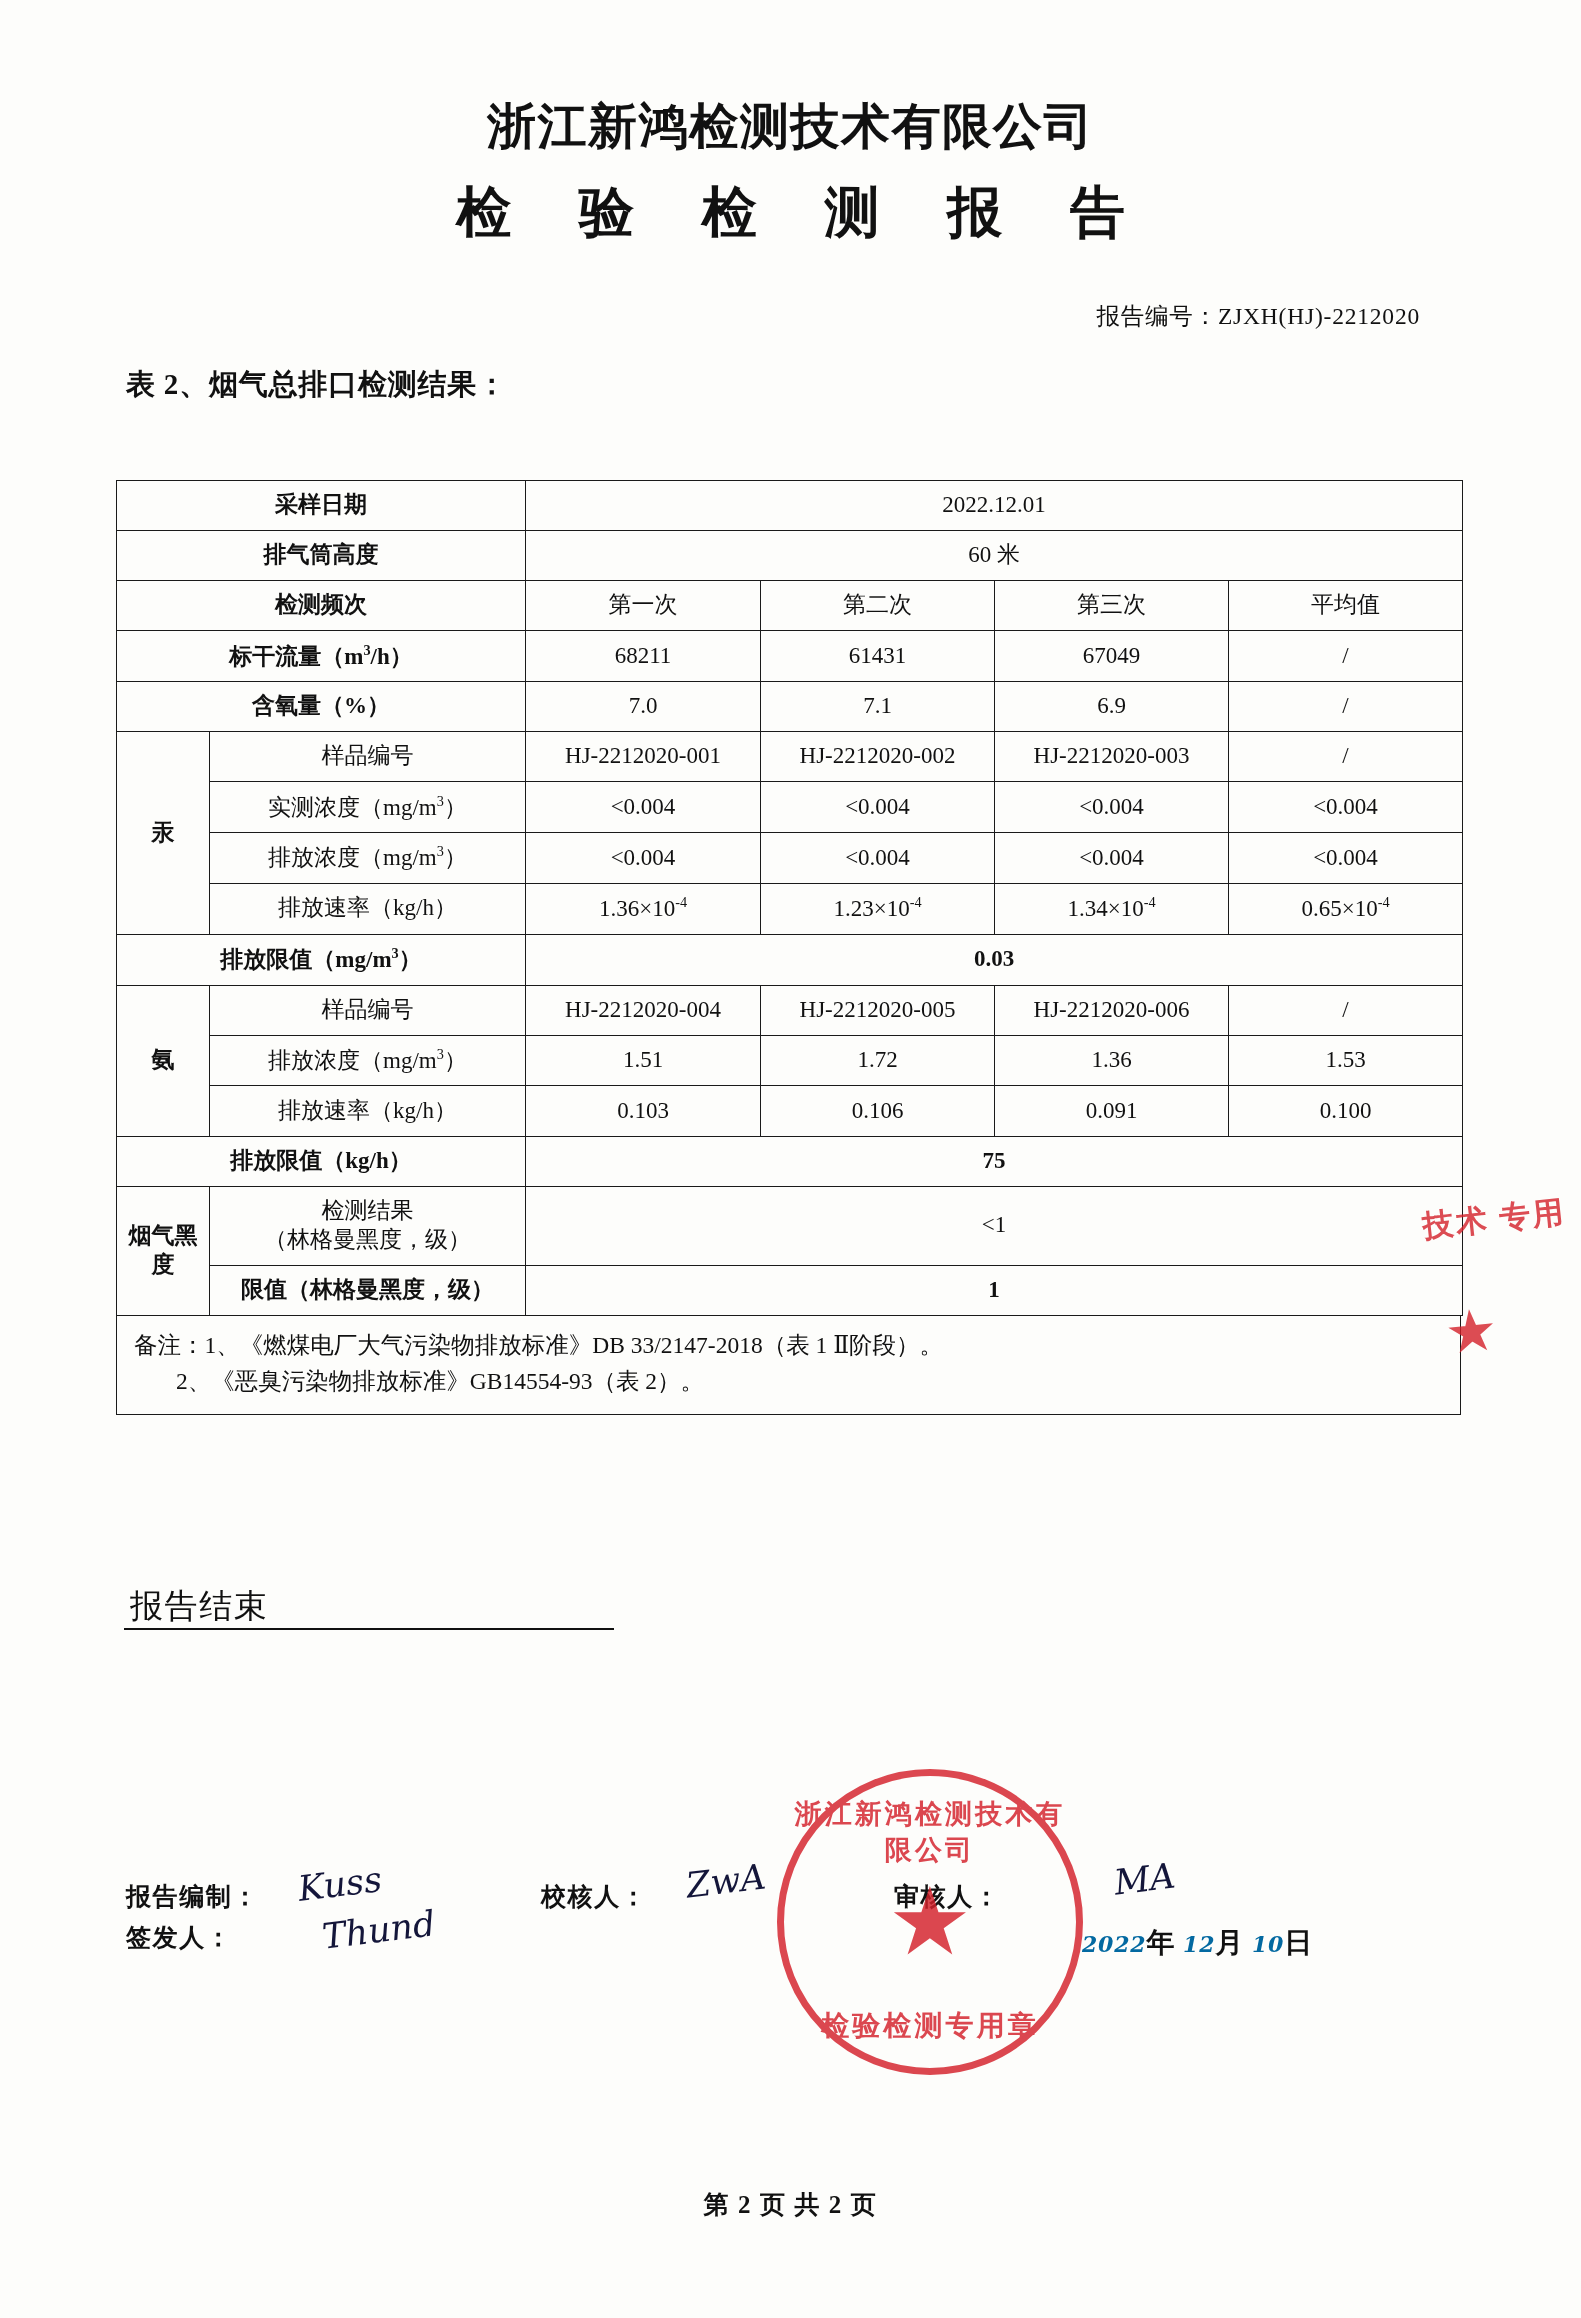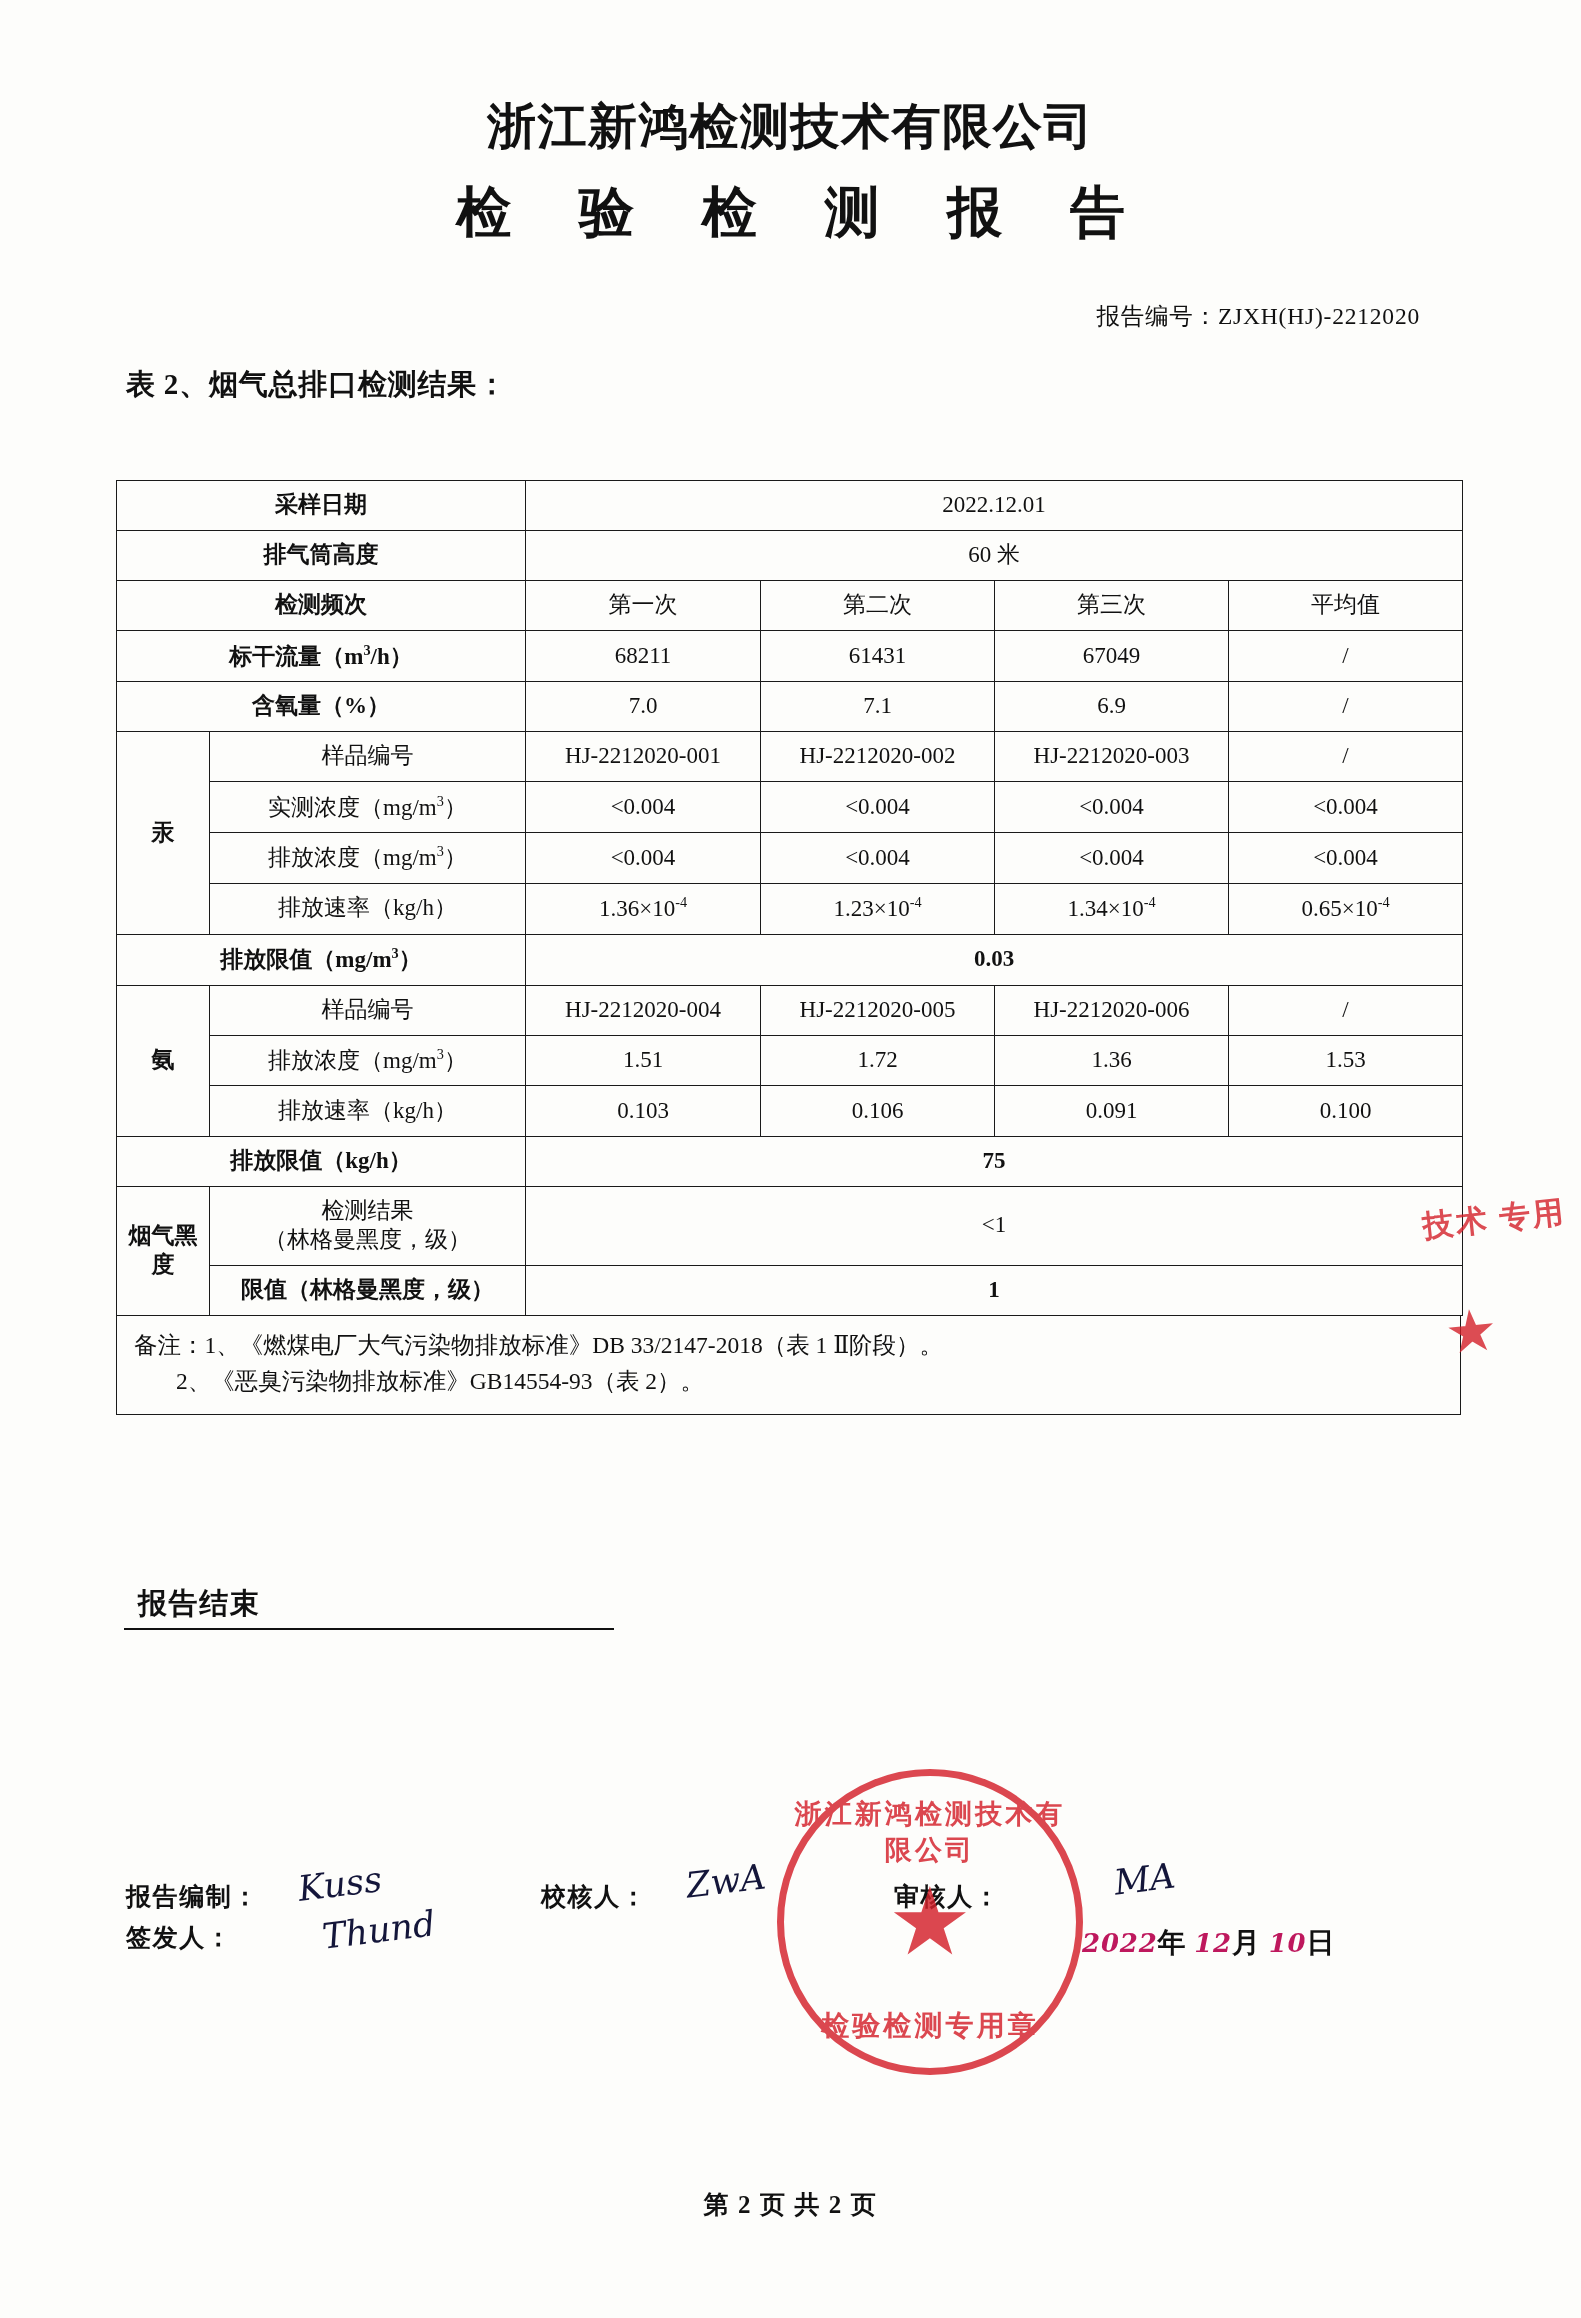--- a/index.html
+++ b/index.html
@@ -83,23 +83,23 @@
     border-top: none;
     padding: 11px 17px 14px 17px;
     font-size: 23.5px;
     line-height: 1.55;
   }
   .remark .l2 { padding-left: 42px; }
 
   
   .report-end {
     position: absolute;
-    left: 138px; top: 1584px;
-    font-size: 29px;
-    font-weight: bold;
+    left: 130px; top: 1584px;
+    font-size: 33px;
+    font-weight: normal;
     letter-spacing: 1.6px;
   }
   .report-end-rule {
     position: absolute;
     left: 124px; top: 1628px;
     width: 490px;
     height: 2.4px;
     background: #111;
   }
 
@@ -125,22 +125,22 @@
   .date-text {
     position: absolute;
     font-size: 28px;
     font-weight: bold;
     letter-spacing: 0.8px;
     white-space: nowrap;
   }
   .date-num {
     font-family: "DejaVu Serif", serif;
     font-style: italic;
-    font-size: 26px;
-    color: #be185d;
+    font-size: 22px;
+    color: #0369a1;
   }
 
   
   .seal-main {
     position: absolute;
     left: 777px; top: 1769px;
     width: 306px; height: 306px;
     border: 7px solid #d4202a;
     border-radius: 50%;
     opacity: .82;

